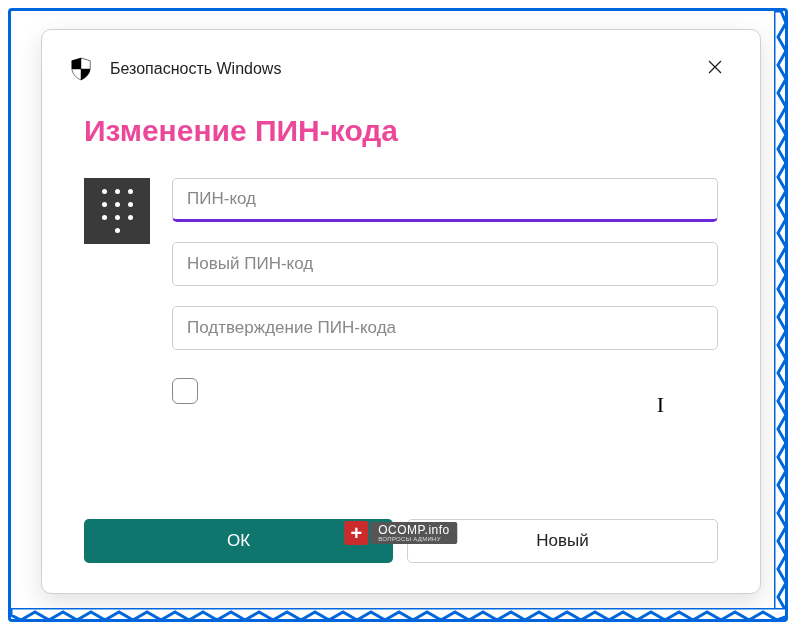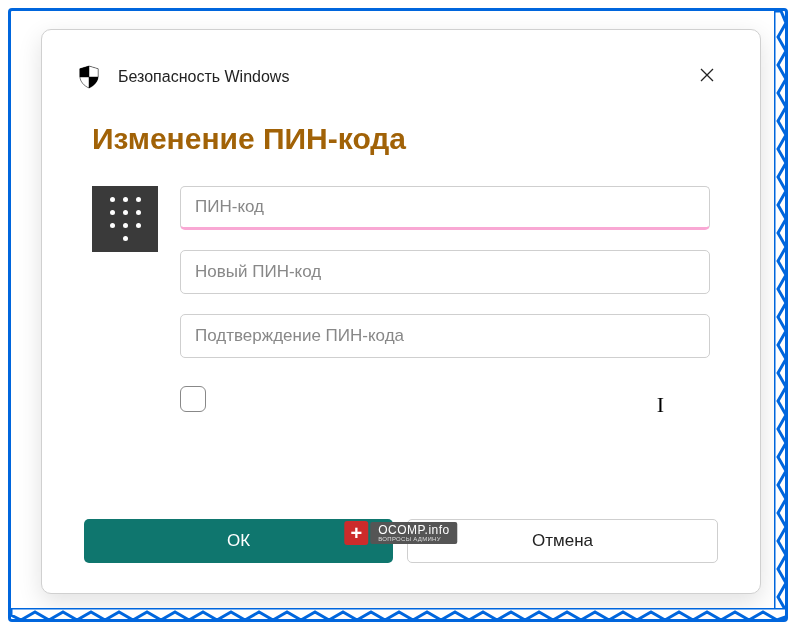--- a/index.html
+++ b/index.html
@@ -43,21 +43,21 @@
     .dialog {
       position: absolute;
       top: 18px;
       left: 30px;
       width: 720px;
       height: 565px;
       background: #fff;
       border: 1px solid #d0d0d0;
       border-radius: 10px;
       box-shadow: 0 8px 24px rgba(0,0,0,0.12);
-      padding: 8px;
+      padding: 0;
     }
     .titlebar {
       display: flex;
       align-items: center;
       justify-content: space-between;
       padding: 22px 28px 8px 28px;
     }
     .titlebar-left {
       display: flex;
       align-items: center;
@@ -84,21 +84,21 @@
     .close-btn svg {
       width: 16px;
       height: 16px;
     }
     .content {
       padding: 20px 42px 0 42px;
     }
     .heading {
       font-size: 30px;
       font-weight: 600;
-      color: #a16207;
+      color: #ec4899;
       margin-bottom: 30px;
     }
     .form-row {
       display: flex;
       gap: 22px;
       align-items: flex-start;
     }
     .keypad-icon {
       width: 66px;
       height: 66px;
@@ -137,21 +137,21 @@
       font-size: 17px;
       color: #333;
       margin-bottom: 20px;
       outline: none;
       font-family: inherit;
     }
     .input-field::placeholder {
       color: #888;
     }
     .input-field.focused {
-      border-bottom: 3px solid #f9a8d4;
+      border-bottom: 3px solid #6d28d9;
       padding-bottom: 0;
     }
     .checkbox-row {
       display: flex;
       align-items: center;
       gap: 14px;
       margin-top: 8px;
       margin-bottom: 36px;
     }
     .checkbox-box {
@@ -299,21 +299,21 @@
 
           <div class="checkbox-row">
             <div class="checkbox-box"></div>
           </div>
         </div>
       </div>
     </div>
 
     <div class="button-row">
       <button class="btn btn-primary">ОК</button>
-      <button class="btn btn-secondary">Отмена</button>
+      <button class="btn btn-secondary">Новый</button>
     </div>
 
     <div class="watermark">
       <div class="wm-plus">+</div>
       <div class="wm-text">
         <span class="l1">OCOMP.info</span>
         <span class="l2">ВОПРОСЫ АДМИНУ</span>
       </div>
     </div>
 

